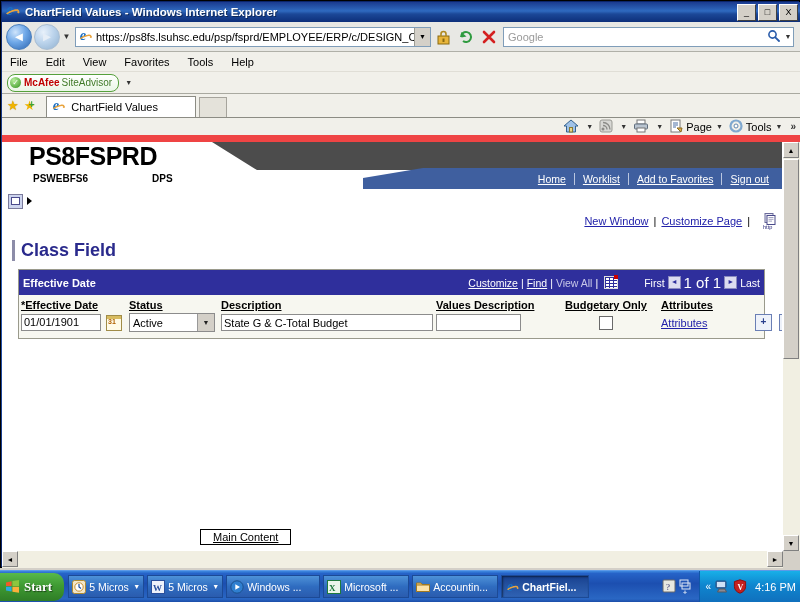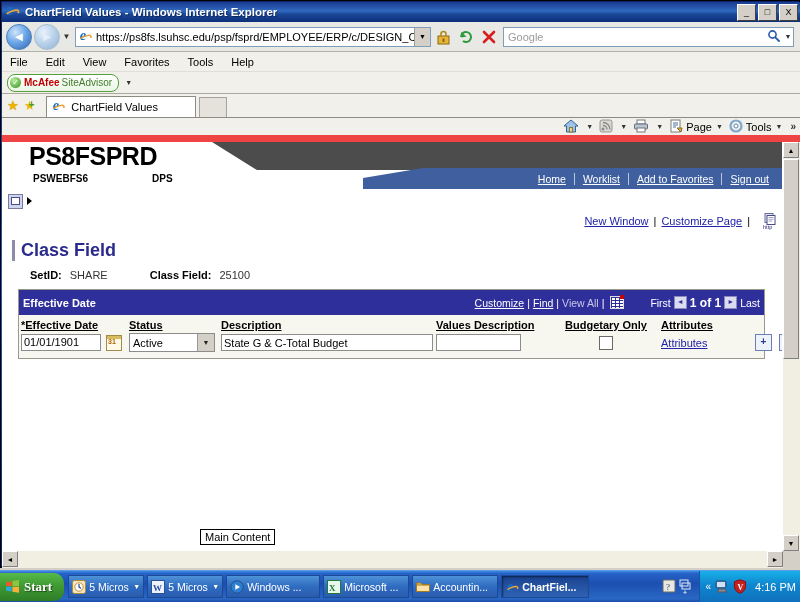--- a/index.html
+++ b/index.html
@@ -368,21 +368,21 @@
   }
   .grid-header .gh-nav {
     display:flex; align-items:center; margin-left: 26px; font-size:10.5px; font-weight:normal;
   }
   .navsq {
     display:inline-block; width: 11px; height: 11px;
     background:#dcdcf0; border:1px solid #8a8ac0;
     color:#2f2f9c; font-size:7px; line-height:10px; text-align:center;
     margin: 0 3px;
   }
-  .gh-nav .pageof { font-weight: bold; font-size: 12px; }
+  .gh-nav .pageof { font-weight: normal; font-size: 15px; }
 
   .grid-cols {
     display:flex; align-items:flex-start;
     padding: 4px 2px 2px 2px;
     font-size: 11px;
   }
   .grid-cols .col-h {
     font-weight: bold; color:#000; text-decoration: underline;
   }
   .grid-row {
@@ -445,22 +445,23 @@
     display:inline-block; width:15px; height:15px;
     border:1px solid #6a7fb5; background:#eef2fa;
     color:#2a3f8c; font-size:10px; line-height:13px; text-align:center;
     margin-left:4px; font-weight:bold;
   }
 
   
   .tooltip {
     position:absolute; left:198px; top:387px;
     background:#fff; border:1px solid #000;
-    font-size: 11px; padding: 1px 4px; color:#000;
+    font-size: 11px; padding: 1px 12px; color:#000;
     z-index: 20;
+    text-decoration: underline;
   }
 
   
   .vscroll {
     position:absolute; right:0; top:0; bottom: 17px; width: 17px;
     background:#f1efe2; border-left:1px solid #fff;
   }
   .hscroll {
     position:absolute; left:0; right: 17px; bottom: 0; height: 17px;
     background:#f1efe2; border-top:1px solid #fff;
@@ -729,27 +730,20 @@
               <path d="M7.5 4.5 H12.5 M7.5 6.3 H12.5 M7.5 8.1 H11" stroke="#8a8ab0" stroke-width=".8"></path>
               <text x="2" y="16.4" font-size="5.6" fill="#2a2a7a" font-family="Liberation Sans, sans-serif">http</text>
             </svg>
           </span>
         </div>
 
         <div class="ps-body">
 
           <div class="ps-pagetitle">Class Field</div>
 
-          <div class="ps-keyrow">
-            <span class="lbl">SetID:</span>
-            <span class="val">SHARE</span>
-            <span class="gap"></span>
-            <span class="lbl">Class Field:</span>
-            <span class="val">25100</span>
-          </div>
 
           <div class="grid-wrap">
 
             <div class="grid-header">
               <span class="gh-title">Effective Date</span>
               <span class="gh-spacer"></span>
               <span class="gh-links">
                 <a href="#">Customize</a>
                 <span class="bar">|</span>
                 <a href="#">Find</a>

